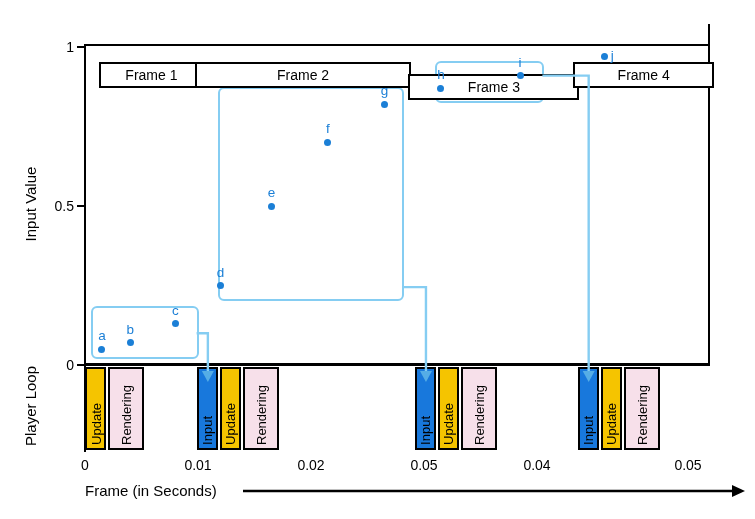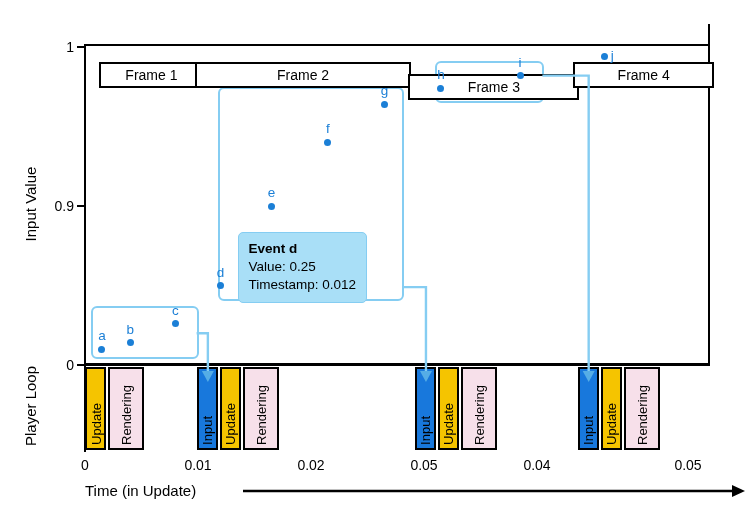--- a/index.html
+++ b/index.html
@@ -29,49 +29,44 @@
 
 <div id="fig">
 
   <div class="line" style="left:84px;top:45px;width:2px;height:407px;"></div>
   <div class="line" style="left:84px;top:44px;width:626px;height:2px;"></div>
   <div class="line" style="left:708px;top:24px;width:2px;height:342px;"></div>
   <div class="line" style="left:84px;top:363px;width:626px;height:3px;"></div>
 
   <div class="vlabel" style="left:30px;top:204px;">Input Value</div>
   <div class="vlabel" style="left:30px;top:406px;">Player Loop</div>
-  <div class="xlabel" style="left:85px;top:482px;">Time (in Update)</div>
+  <div class="xlabel" style="left:85px;top:482px;">Frame (in Seconds)</div>
 
   <svg class="abs" width="755" height="519">
     <line x1="243" y1="491" x2="733" y2="491" stroke="#000" stroke-width="2.4"></line>
     <polygon points="732,485 732,497 745,491" fill="#000"></polygon>
   </svg>
 
   <svg id="arrows" width="755" height="519">
       <polyline points="196.61,333.2 207.87,333.2 207.87,373" fill="none" stroke="#85CDF2" stroke-width="2.4"></polyline>
       <polygon points="201.87,371 213.87,371 207.87,382" fill="#55ADE6"></polygon>
       <polyline points="402.27000000000004,287.09000000000003 425.96,287.09000000000003 425.96,373" fill="none" stroke="#85CDF2" stroke-width="2.4"></polyline>
       <polygon points="419.96,371 431.96,371 425.96,382" fill="#55ADE6"></polygon>
       <polyline points="542.3900000000001,75.62 588.6800000000001,75.62 588.6800000000001,373" fill="none" stroke="#85CDF2" stroke-width="2.4"></polyline>
       <polygon points="582.6800000000001,371 594.6800000000001,371 588.6800000000001,382" fill="#55ADE6"></polygon>
     </svg>
 
-  <div class="tooltip" id="tooltip" style="left: 237.55px; top: 232.076px; background: rgb(169, 223, 247); border: 1px solid rgb(133, 205, 242);">
-    <div class="tt-title">Event d</div>
-    <div class="tt-line">Value: 0.25</div>
-    <div class="tt-line">Timestamp: 0.012</div>
-  </div>
 <div class="frame-box" style="left: 98.56px; top: 24px; width: 101.7px; height: 22px;">Frame 1</div>
     <div class="frame-box" style="left: 195px; top: 24px; width: 212.18px; height: 22px;">Frame 2</div>
     <div class="frame-box" style="left: 408.44px; top: 36px; width: 166.98px; height: 22px;">Frame 3</div>
     <div class="frame-box" style="left: 573.42px; top: 24px; width: 136.47px; height: 22px;">Frame 4</div>
     <div class="tick-mark" style="left: 77px; top: 46px; width: 8px; height: 2px;"></div>
     <div class="tick-label y" style="left: 34px; top: 47px;">1</div>
     <div class="tick-mark" style="left: 77px; top: 205px; width: 8px; height: 2px;"></div>
-    <div class="tick-label y" style="left: 34px; top: 206px;">0.9</div>
+    <div class="tick-label y" style="left: 34px; top: 206px;">0.5</div>
     <div class="tick-mark" style="left: 77px; top: 364px; width: 8px; height: 2px;"></div>
     <div class="tick-label y" style="left: 34px; top: 365px;">0</div>
     <div class="tick-label x" style="left: 85px; top: 457px;">0</div>
     <div class="tick-label x" style="left: 198px; top: 457px;">0.01</div>
     <div class="tick-label x" style="left: 311px; top: 457px;">0.02</div>
     <div class="tick-label x" style="left: 424px; top: 457px;">0.05</div>
     <div class="tick-label x" style="left: 537px; top: 457px;">0.04</div>
     <div class="tick-label x" style="left: 688px; top: 457px;">0.05</div>
     <div class="group-box" style="left: 90.65px; top: 306.17px; width: 103.96px; height: 49.29px; border-color: rgb(133, 205, 242);"></div>
     <div class="group-box" style="left: 218.34px; top: 86.75px; width: 181.93px; height: 209.88px; border-color: rgb(133, 205, 242);"></div>

